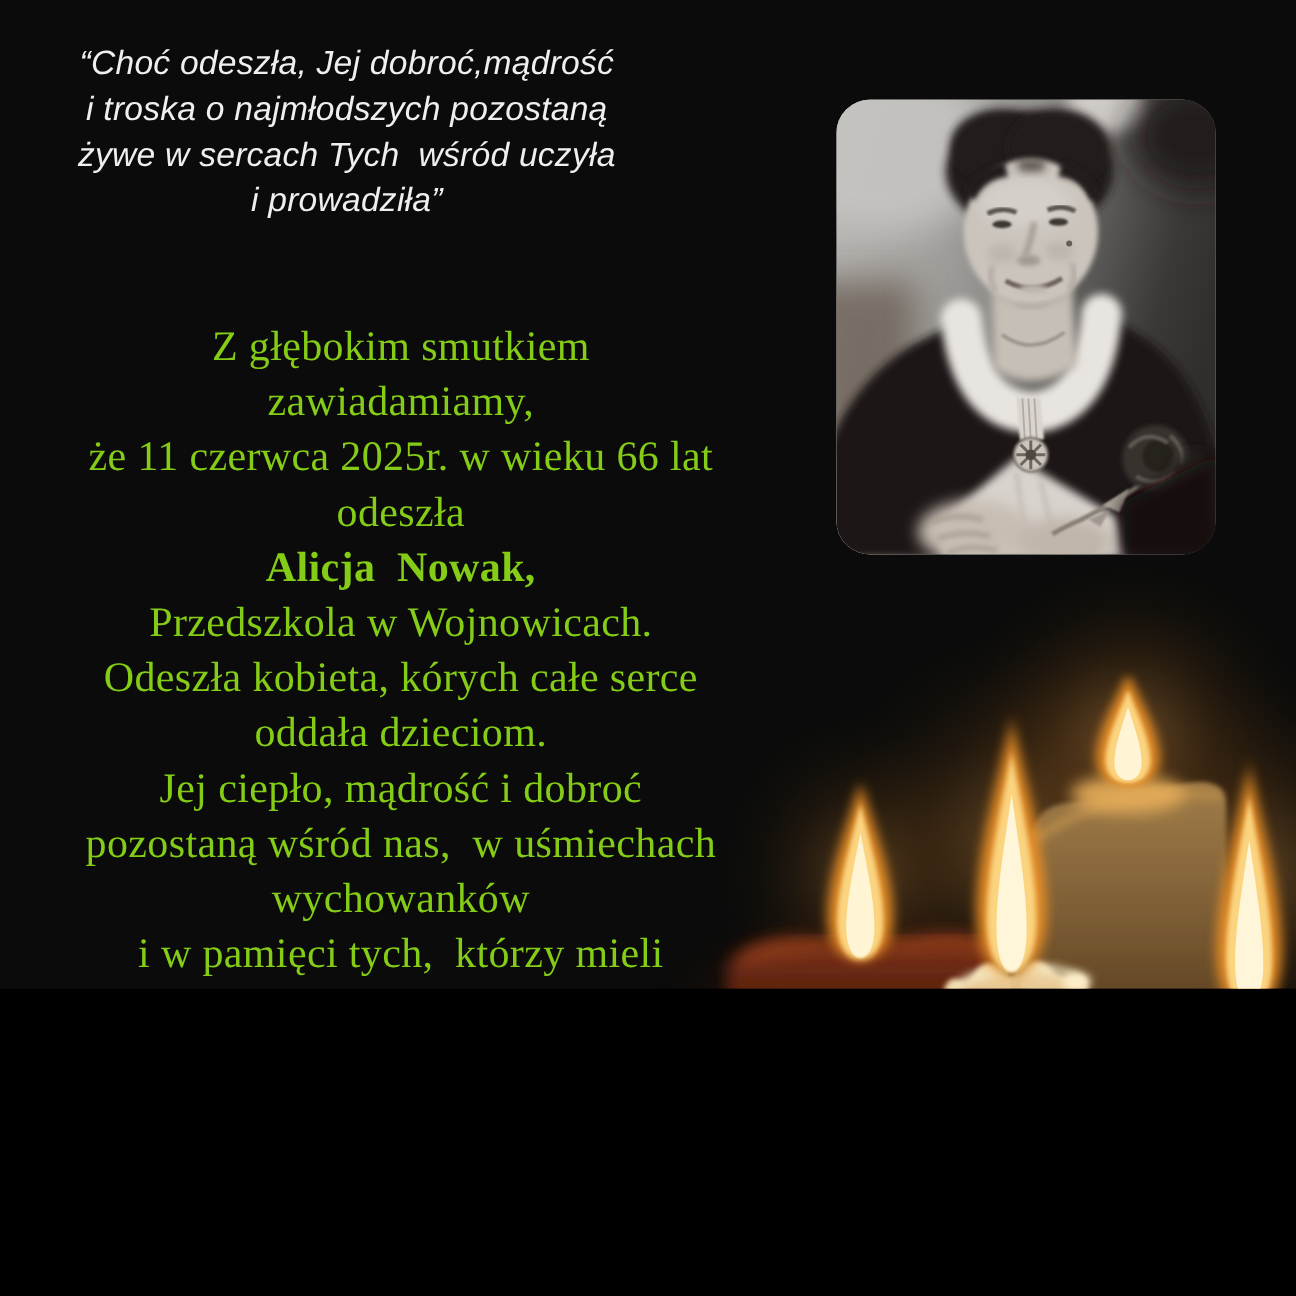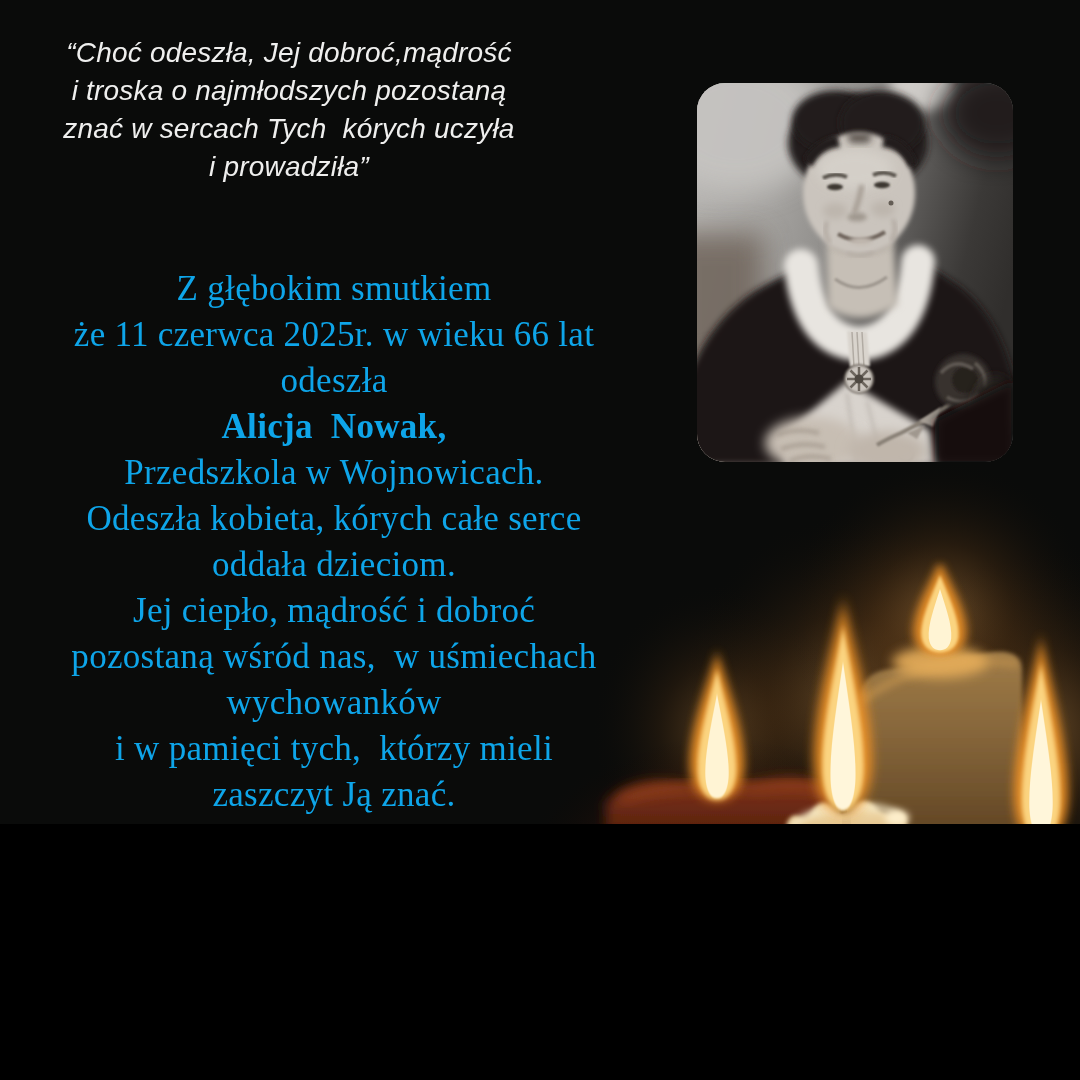--- a/index.html
+++ b/index.html
@@ -228,26 +228,27 @@
       <circle cx="268" cy="297" r="13" fill="#28231f" filter="url(#pf1)"></circle>
       <path d="M244,290 Q258,274 276,286 M250,314 Q266,324 282,310 M278,280 Q290,290 288,304" stroke="#5f5952" stroke-width="3.5" fill="none" filter="url(#pf1)"></path>
       <ellipse cx="298" cy="322" rx="20" ry="28" fill="#2b2724" filter="url(#pf5)"></ellipse>
       <path d="M238,336 L318,296 L318,382 L238,382 Z" fill="#131110" filter="url(#pf5)"></path>
     </svg>
   </div>
 
   <div class="quote" id="quote" style="color: rgb(239, 239, 238);">
       <div class="quote-line">“Choć odeszła, Jej dobroć,mądrość</div>
       <div class="quote-line">i troska o najmłodszych pozostaną</div>
-      <div class="quote-line">znać w sercach Tych  kórych uczyła</div>
+      <div class="quote-line">żywe w sercach Tych  wśród uczyła</div>
       <div class="quote-line">i prowadziła”</div>
     </div>
 
-  <div class="announcement" id="announcement" style="color: #0ea5e9;">
+  <div class="announcement" id="announcement" style="color: #84cc16;">
       <div class="announcement-line">Z głębokim smutkiem</div>
+      <div class="announcement-line">zawiadamiamy,</div>
       <div class="announcement-line">że 11 czerwca 2025r. w wieku 66 lat</div>
       <div class="announcement-line">odeszła</div>
       <div class="announcement-line bold">Alicja  Nowak,</div>
       <div class="announcement-line">Przedszkola w Wojnowicach.</div>
       <div class="announcement-line">Odeszła kobieta, kórych całe serce</div>
       <div class="announcement-line">oddała dzieciom.</div>
       <div class="announcement-line">Jej ciepło, mądrość i dobroć</div>
       <div class="announcement-line">pozostaną wśród nas,  w uśmiechach</div>
       <div class="announcement-line">wychowanków</div>
       <div class="announcement-line">i w pamięci tych,  którzy mieli</div>

